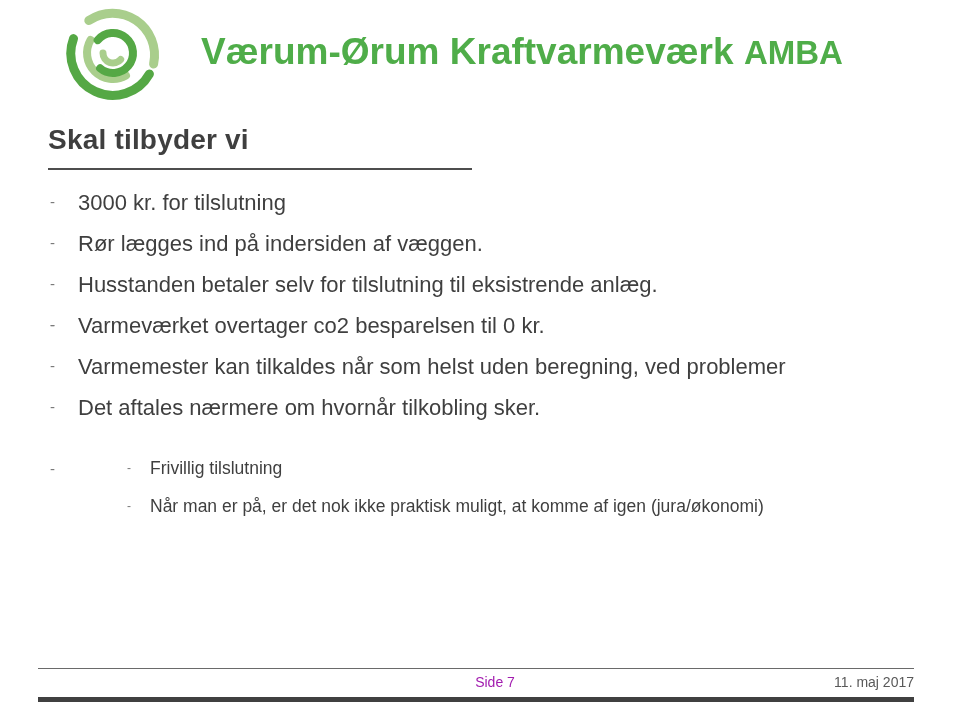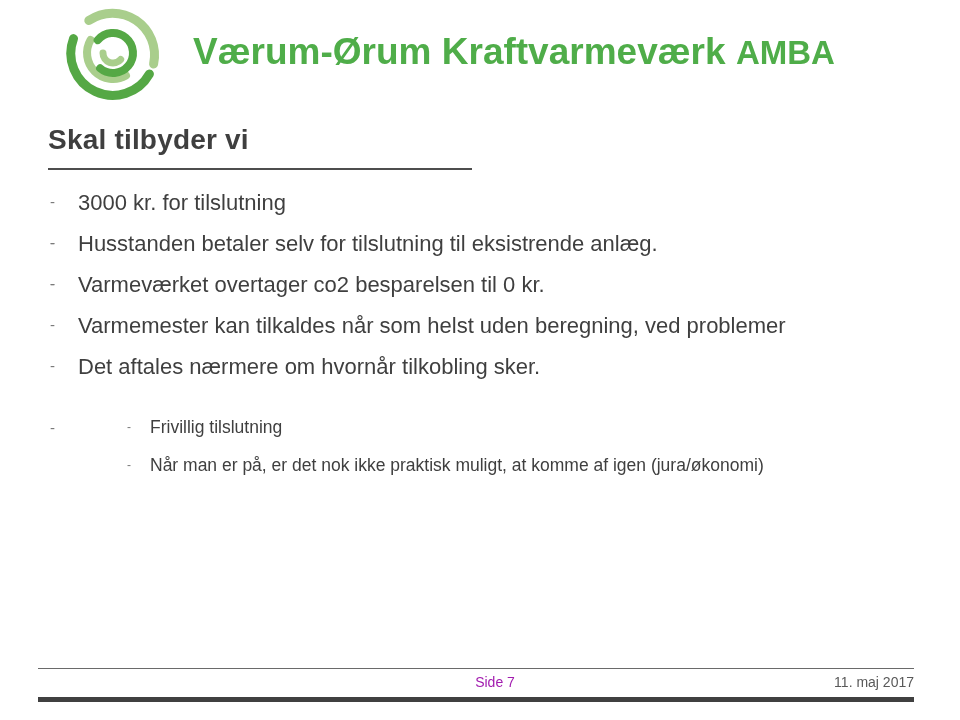--- a/index.html
+++ b/index.html
@@ -7,21 +7,21 @@
     width:960px;height:720px;background:#ffffff;
     font-family:"Liberation Sans","DejaVu Sans",sans-serif;
     position:relative;overflow:hidden;
   }
   .slide{position:absolute;inset:0;width:960px;height:720px;background:#fff;}
 
   
   .logo-wrap{position:absolute;left:45px;top:2px;height:100px;width:880px;}
   .logo-spiral{position:absolute;left:0;top:1px;}
   .logo-text{
-    position:absolute;left:148px;top:0;height:100px;line-height:100px;
+    position:absolute;left:156px;top:0;height:100px;line-height:100px;
     font-weight:bold;font-size:37px;color:#4fad49;letter-spacing:0px;white-space:nowrap;
   }
   .logo-text .suffix{font-size:33px;}
 
   
   .page-title{
     position:absolute;left:48px;top:124px;
     font-size:28px;font-weight:bold;color:#3f3f3f;letter-spacing:0.2px;
   }
   .title-underline{
@@ -86,20 +86,21 @@
   <div class="title-underline"></div>
 
   <div class="bullets">
     <ul class="blist">
       <li>
         <span class="marker">-</span>
         <span>3000 kr. for tilslutning</span>
       </li>
       <li>
         <span class="marker">-</span>
+        <span>Rør lægges ind på indersiden af væggen.</span>
       </li>
       <li>
         <span class="marker">-</span>
         <span>Husstanden betaler selv for tilslutning til eksistrende anlæg.</span>
       </li>
       <li>
         <span class="marker">-</span>
       </li>
       <li>
         <span class="marker">-</span>

